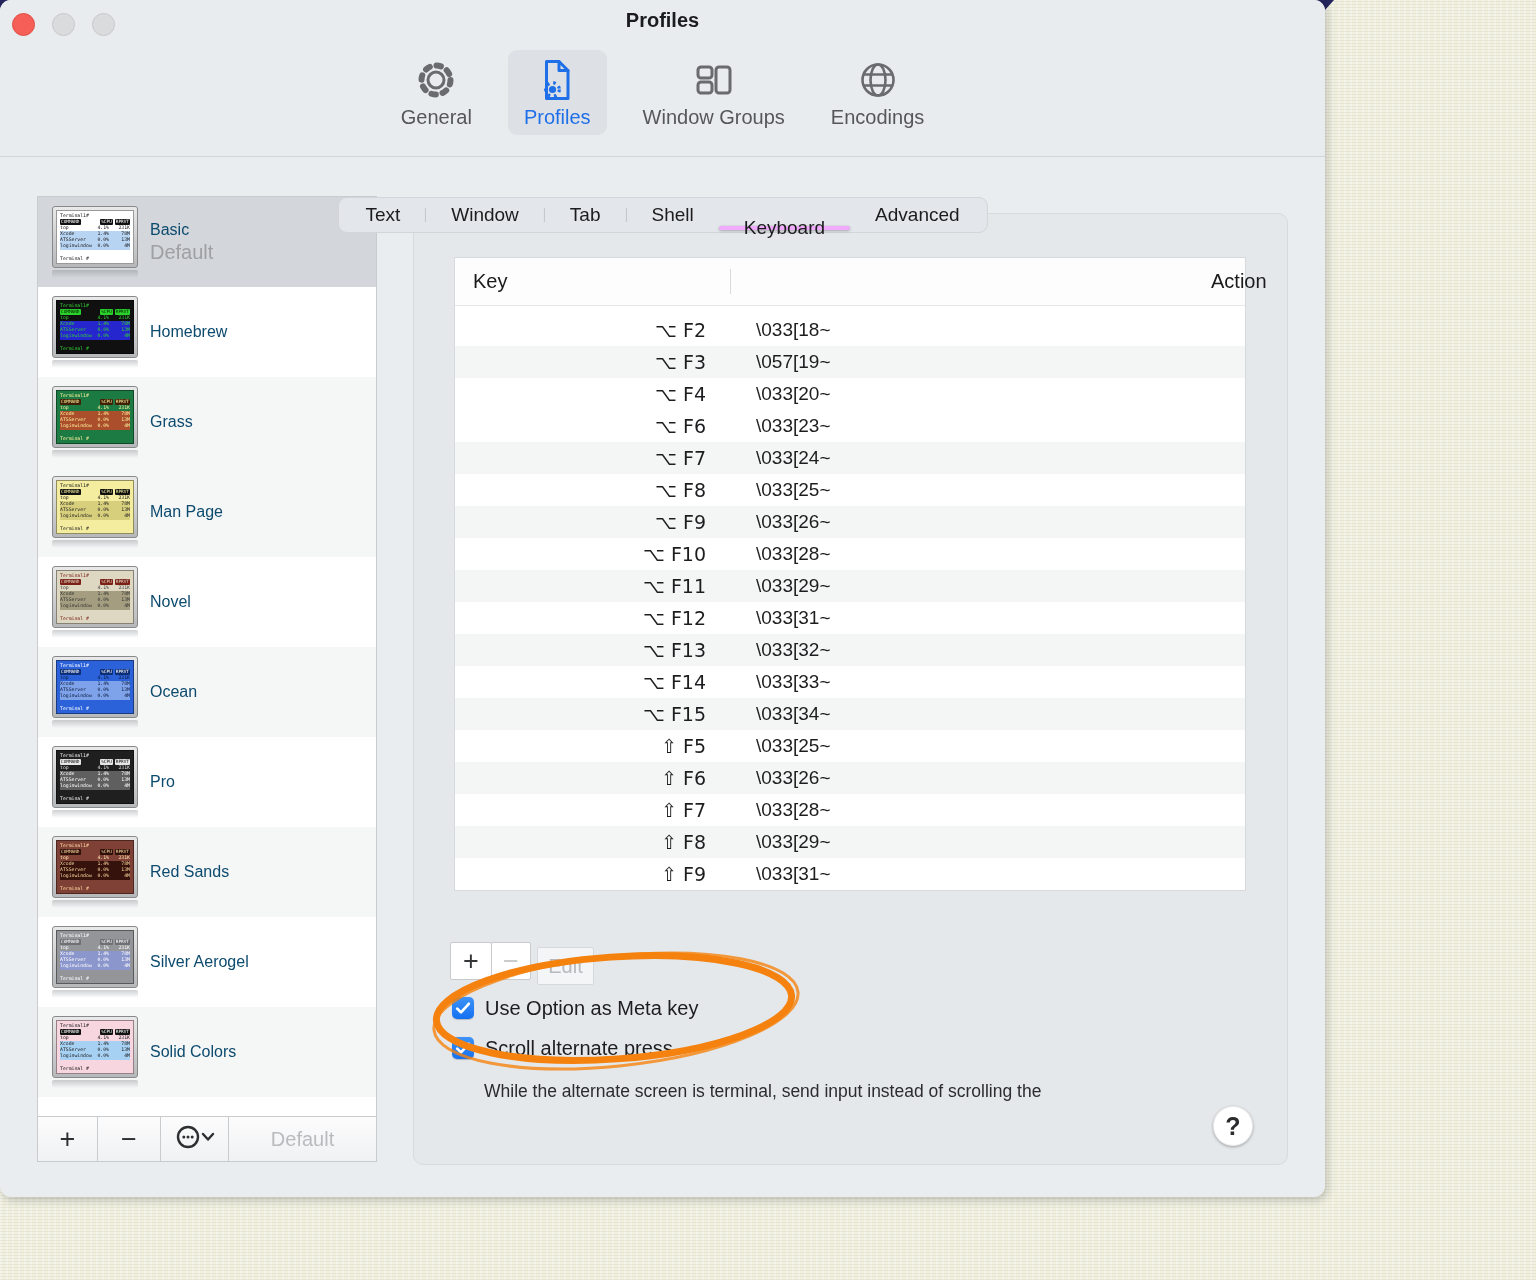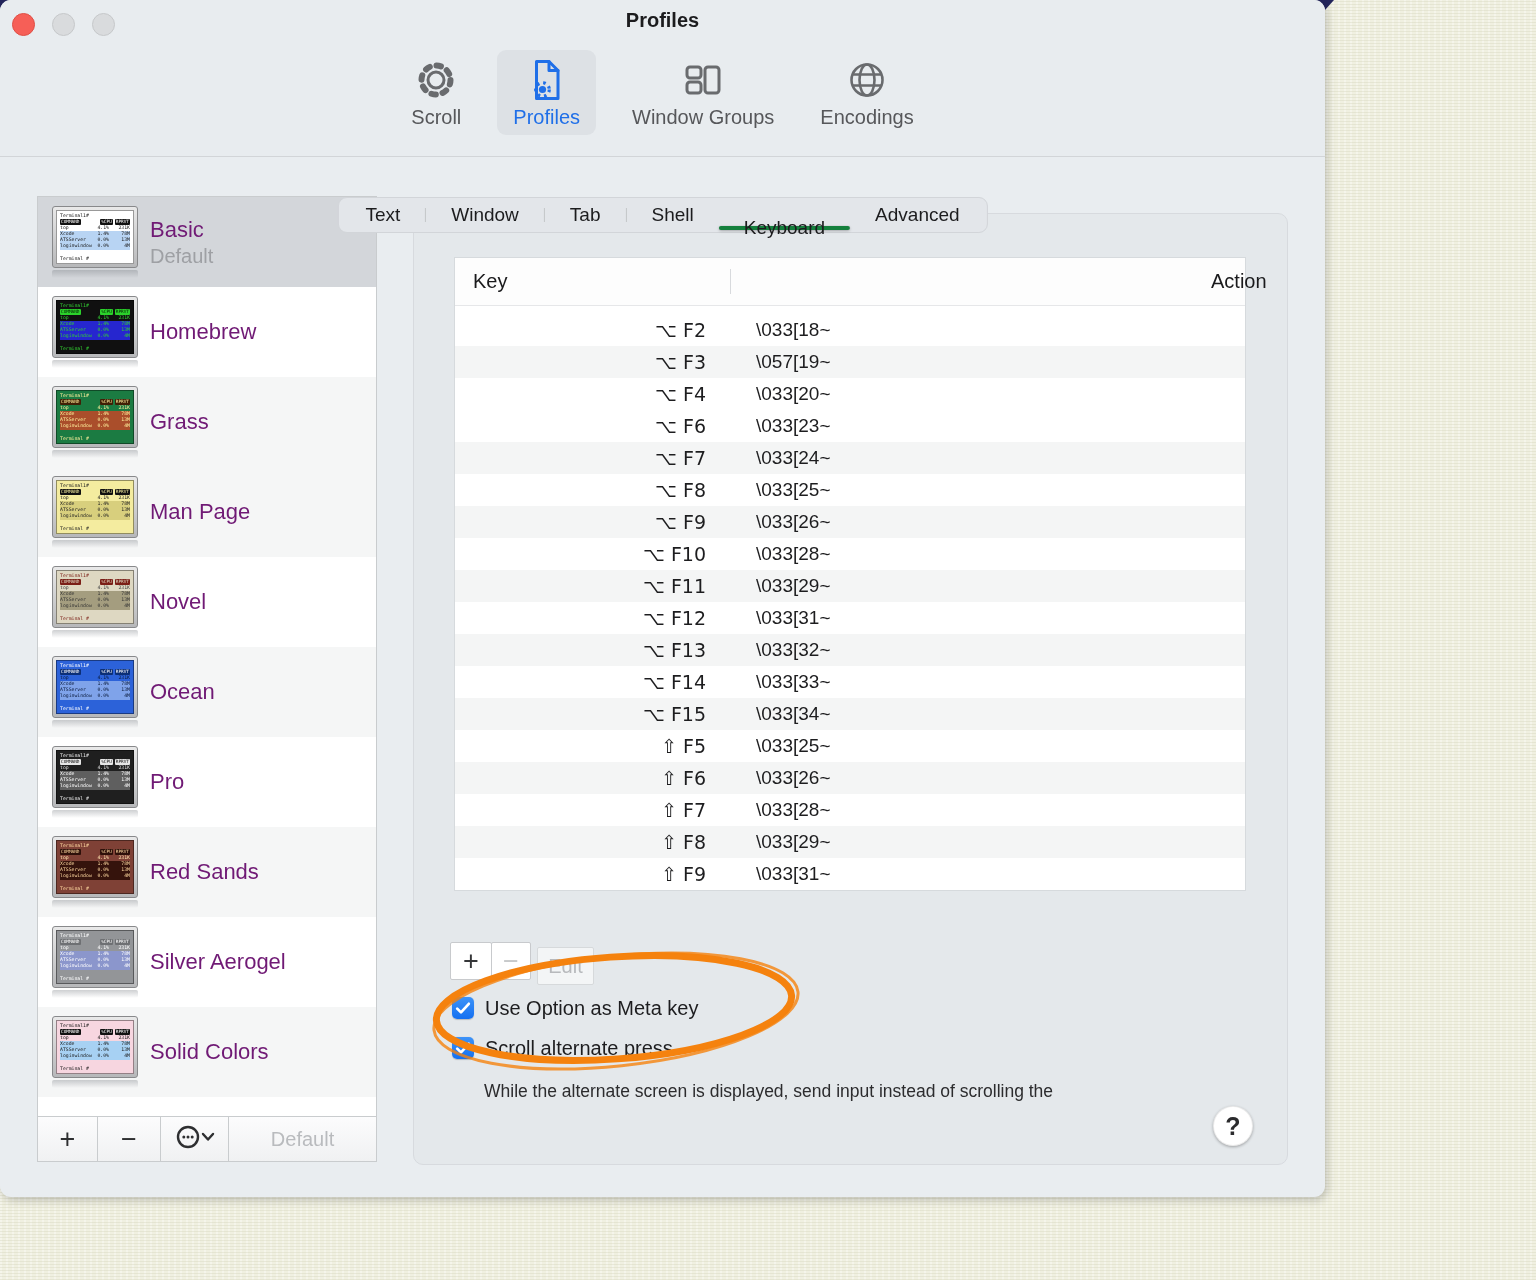--- a/index.html
+++ b/index.html
@@ -48,38 +48,38 @@
   .tl{white-space:pre;}
   .t-chips{display:flex;justify-content:space-between;align-items:center;}
   .chip{padding:0 1px;border-radius:1px;font-size:4.4px;line-height:5.6px;}
   .chip-group{display:flex;gap:2px;}
   .t-row{display:flex;}
   .t-row .c1{flex:1;}
   .t-row .c2{width:16px;text-align:right;}
   .t-row .c3{width:21px;text-align:right;}
   .t-blank{height:6px;}
   .profile-labels{margin-left:12px;}
-  .profile-name{font-size:22px;color:#701a75;}
+  .profile-name{font-size:16px;color:#0c4a6e;}
   .profile-sub{font-size:20px;color:#9ea0a4;margin-top:2px;}
 
   .sidebar-footer{position:absolute;left:0;right:0;bottom:0;height:44px;border-top:1px solid #c9ccce;display:flex;background:linear-gradient(180deg,#fcfcfd,#f0f1f2);}
   .sf-seg{border-right:1px solid #c9ccce;display:flex;align-items:center;justify-content:center;box-sizing:border-box;}
   .sf-add{width:60px;}
   .sf-remove{width:63px;}
   .sf-more{width:68px;}
   .sf-default{flex:1;border-right:none;}
   .sf-glyph{font-size:27px;font-weight:300;color:#2e2f31;line-height:1;}
   .sf-default-label{font-size:20px;color:#b9bbbe;}
 
   
   .panel{position:absolute;left:413px;top:213px;width:875px;height:952px;background:#e4e8eb;border:1px solid #d7dade;border-radius:10px;box-sizing:border-box;}
 
   .tabs{position:absolute;top:197px;left:50%;transform:translateX(-50%);height:36px;display:flex;align-items:stretch;background:#e3e6ea;border:1px solid #d2d5d9;border-radius:9px;padding:2px;box-sizing:border-box;}
   .tab-seg{display:flex;align-items:center;padding:0 25px;font-size:19px;color:#1c1c1e;border-radius:7px;white-space:nowrap;}
-  .tab-seg.sel{background:#15803d;box-shadow:0 1px 3px rgba(0,0,0,.25), 0 0 0 .5px rgba(0,0,0,.04);font-weight:500;margin-top:26px;}
+  .tab-seg.sel{background:#f0abfc;box-shadow:0 1px 3px rgba(0,0,0,.25), 0 0 0 .5px rgba(0,0,0,.04);font-weight:500;margin-top:26px;}
   .tab-sep{width:1px;background:#c3c6c9;margin:8px 0;}
 
   
   .kbd-table{position:absolute;left:455px;top:258px;width:790px;background:#fff;box-shadow:0 0 0 1px rgba(0,0,0,.06);}
   .thead{height:47px;position:relative;border-bottom:1px solid #e6e7e9;display:flex;align-items:center;background:#fdfdfd;}
   .th-key{padding-left:18px;font-size:20px;color:#1a1a1c;}
   .th-action{position:absolute;left:756px;font-size:20px;color:#1a1a1c;}
   .th-divider{position:absolute;left:275px;top:11px;width:1px;height:25px;background:#d8dadd;}
   .tbody .spacer{height:8px;background:#fff;}
   .trow{height:32px;display:flex;align-items:center;font-size:19px;color:#1d1d1f;}
@@ -122,21 +122,21 @@
     <div class="toolbar">
         <div class="tb-item">
           <span class="tb-icon">
             <svg width="46" height="46" viewBox="0 0 46 46">
               <g fill="none" stroke="#696b6e" stroke-linecap="round">
                 <circle cx="23" cy="23" r="8" stroke-width="3"></circle>
                 <circle cx="23" cy="23" r="14.5" stroke-width="6" stroke-dasharray="4.5 6.9"></circle>
               </g>
             </svg>
           </span>
-          <span class="tb-label">Scroll</span>
+          <span class="tb-label">General</span>
         </div>
         <div class="tb-item selected">
           <span class="tb-icon">
             <svg width="46" height="46" viewBox="0 0 46 46">
               <g fill="none" stroke="#1f6fe8" stroke-width="3" stroke-linejoin="round" stroke-linecap="round">
                 <path d="M12.5 4.5 h12.5 l9 9 v28 h-21.5 z"></path>
                 <path d="M25 4.5 v9 h9"></path>
               </g>
               <circle cx="18.5" cy="32.5" r="3.6" fill="#1f6fe8"></circle>
               <circle cx="18.5" cy="32.5" r="6.8" fill="none" stroke="#1f6fe8" stroke-width="3.2" stroke-dasharray="2.6 3.9"></circle>
@@ -519,21 +519,21 @@
         <span class="chkbox">
           <svg width="22" height="22" viewBox="0 0 22 22">
             <path d="M5.2 11.6 L9 15.4 L16.8 6.8" fill="none" stroke="#fff" stroke-width="2.7" stroke-linecap="round" stroke-linejoin="round"></path>
           </svg>
         </span>
         <span class="chk-label">Scroll alternate press</span>
       </div>
     </div>
 
   <div class="help-text">
-    <div>While the alternate screen is displayed, send input instead of scrolling the</div>
+    <div>While the alternate screen is terminal, send input instead of scrolling the</div>
   </div>
 
   <div class="help-btn">
     <span>?</span>
   </div>
 
   <svg class="annotation-layer" viewBox="0 0 1325 1197">
     <ellipse class="annot" cx="614" cy="1008" rx="178" ry="51" fill="none" stroke="#f5820e" stroke-width="7" transform="rotate(-4 614 1008)"></ellipse>
     <ellipse class="annot" cx="616" cy="1011" rx="183" ry="55" fill="none" stroke="#f5820e" stroke-width="3" opacity="0.8" transform="rotate(-6 616 1011)"></ellipse>
   </svg>

